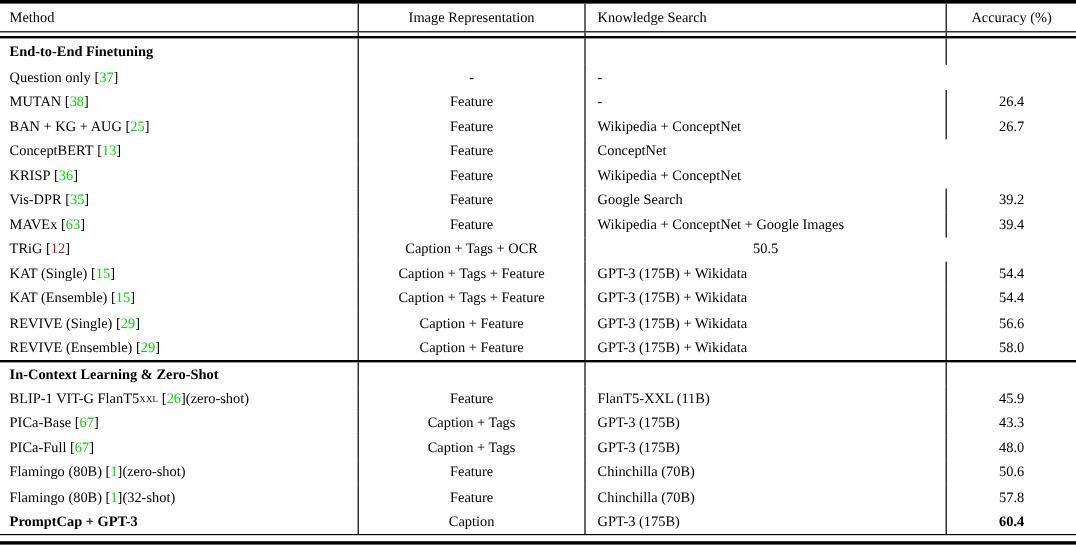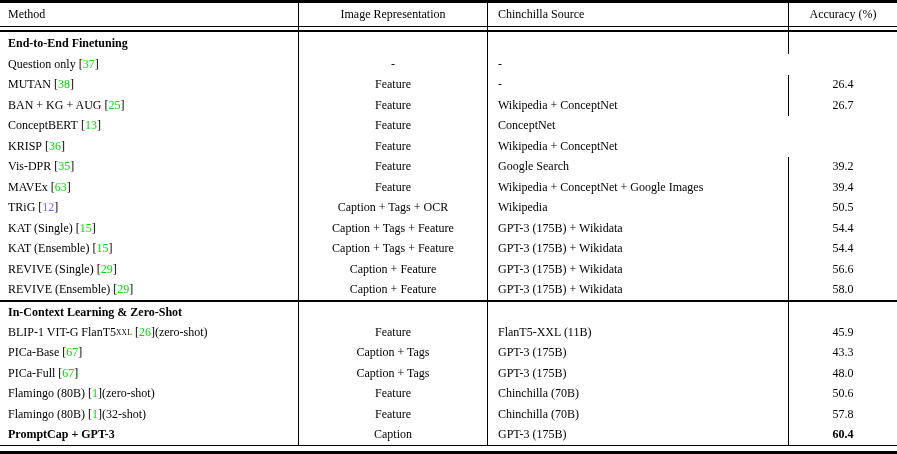--- a/index.html
+++ b/index.html
@@ -64,21 +64,21 @@
   }
 </style>
 </head>
 <body>
 
 <div class="table-wrap">
 
   <div class="grid-row header-row">
     <div class="cell method">Method</div>
     <div class="cell imgrep">Image Representation</div>
-    <div class="cell knowsrc">Chinchilla Source</div>
+    <div class="cell knowsrc">Knowledge Search</div>
     <div class="cell accuracy">Accuracy (%)</div>
   </div>
 
   <div class="grid-row spacer-row">
     <div class="cell"></div>
       <div class="cell"></div>
       <div class="cell"></div>
       <div class="cell"></div>
   </div>
 
@@ -160,25 +160,24 @@
           <span>]</span>
         </div>
         <div class="cell imgrep">Feature</div>
         <div class="cell knowsrc">Wikipedia + ConceptNet + Google Images</div>
         <div class="cell accuracy">39.4</div>
       </div>
       <div class="grid-row row">
         <div class="cell method">
           <span>TRiG</span>
           <span>&nbsp;[</span>
-          <span class="cite" style="color: #8b5cf6;">12</span>
+          <span class="cite" style="color: #b91c1c;">12</span>
           <span>]</span>
         </div>
         <div class="cell imgrep">Caption + Tags + OCR</div>
-        <div class="cell knowsrc">Wikipedia</div>
         <div class="cell accuracy">50.5</div>
       </div>
       <div class="grid-row row">
         <div class="cell method">
           <span>KAT (Single)</span>
           <span>&nbsp;[</span>
           <span class="cite" style="color: rgb(0, 221, 0);">15</span>
           <span>]</span>
         </div>
         <div class="cell imgrep">Caption + Tags + Feature</div>

